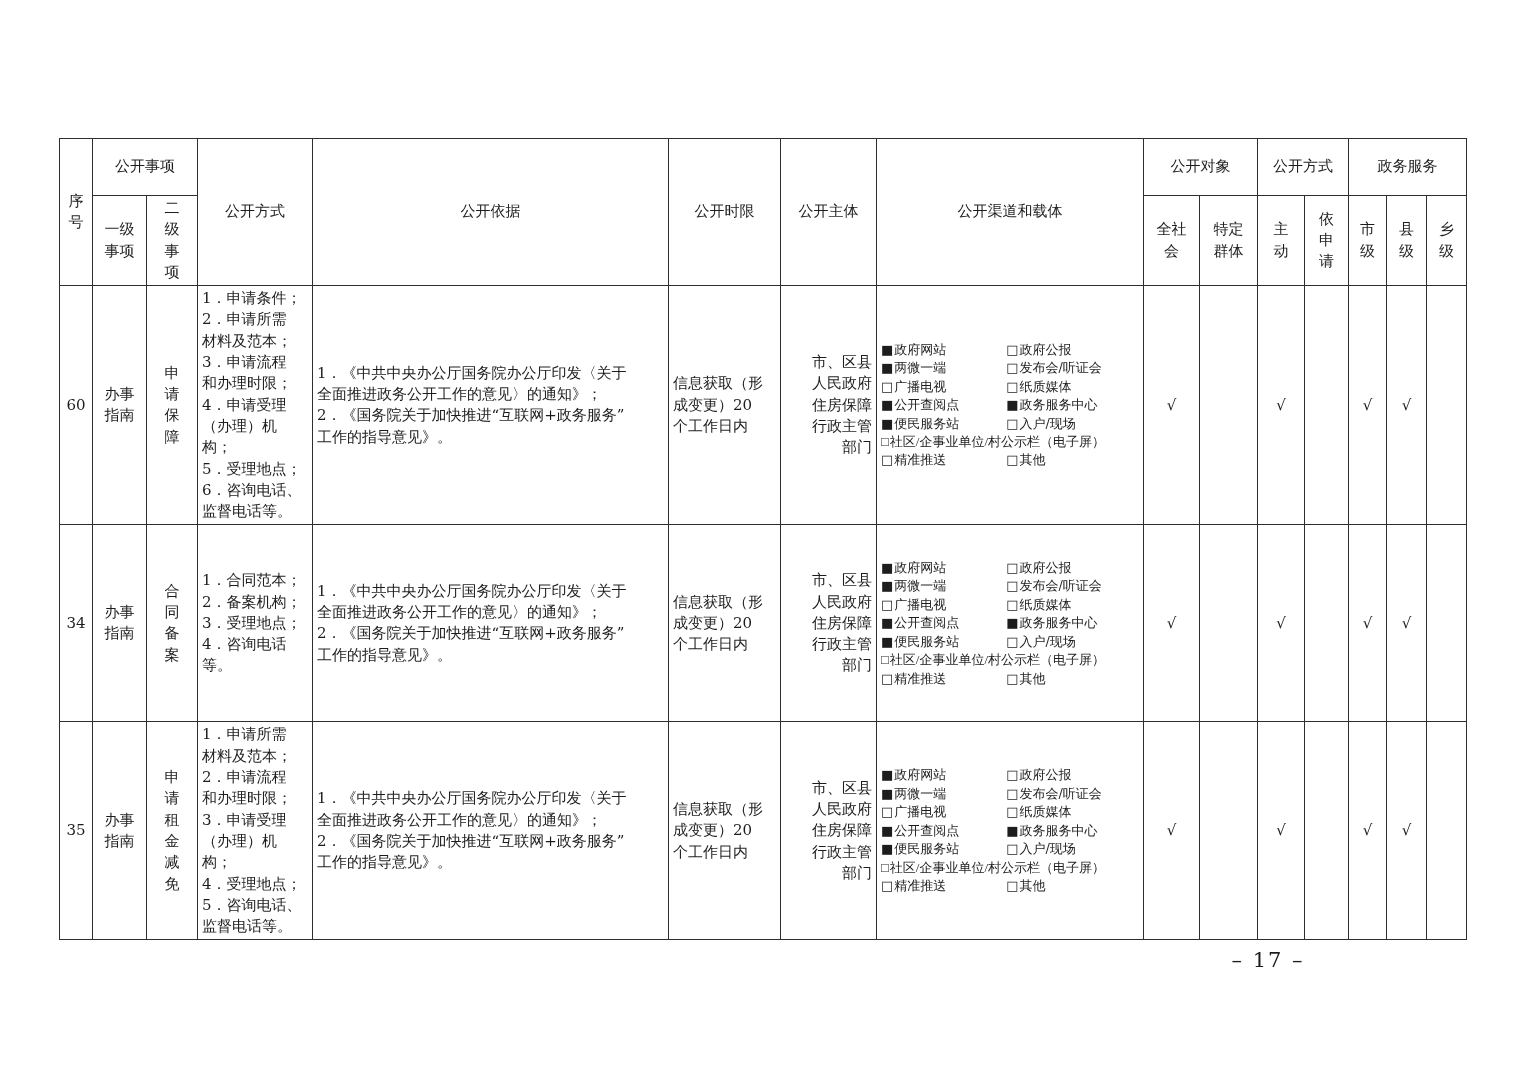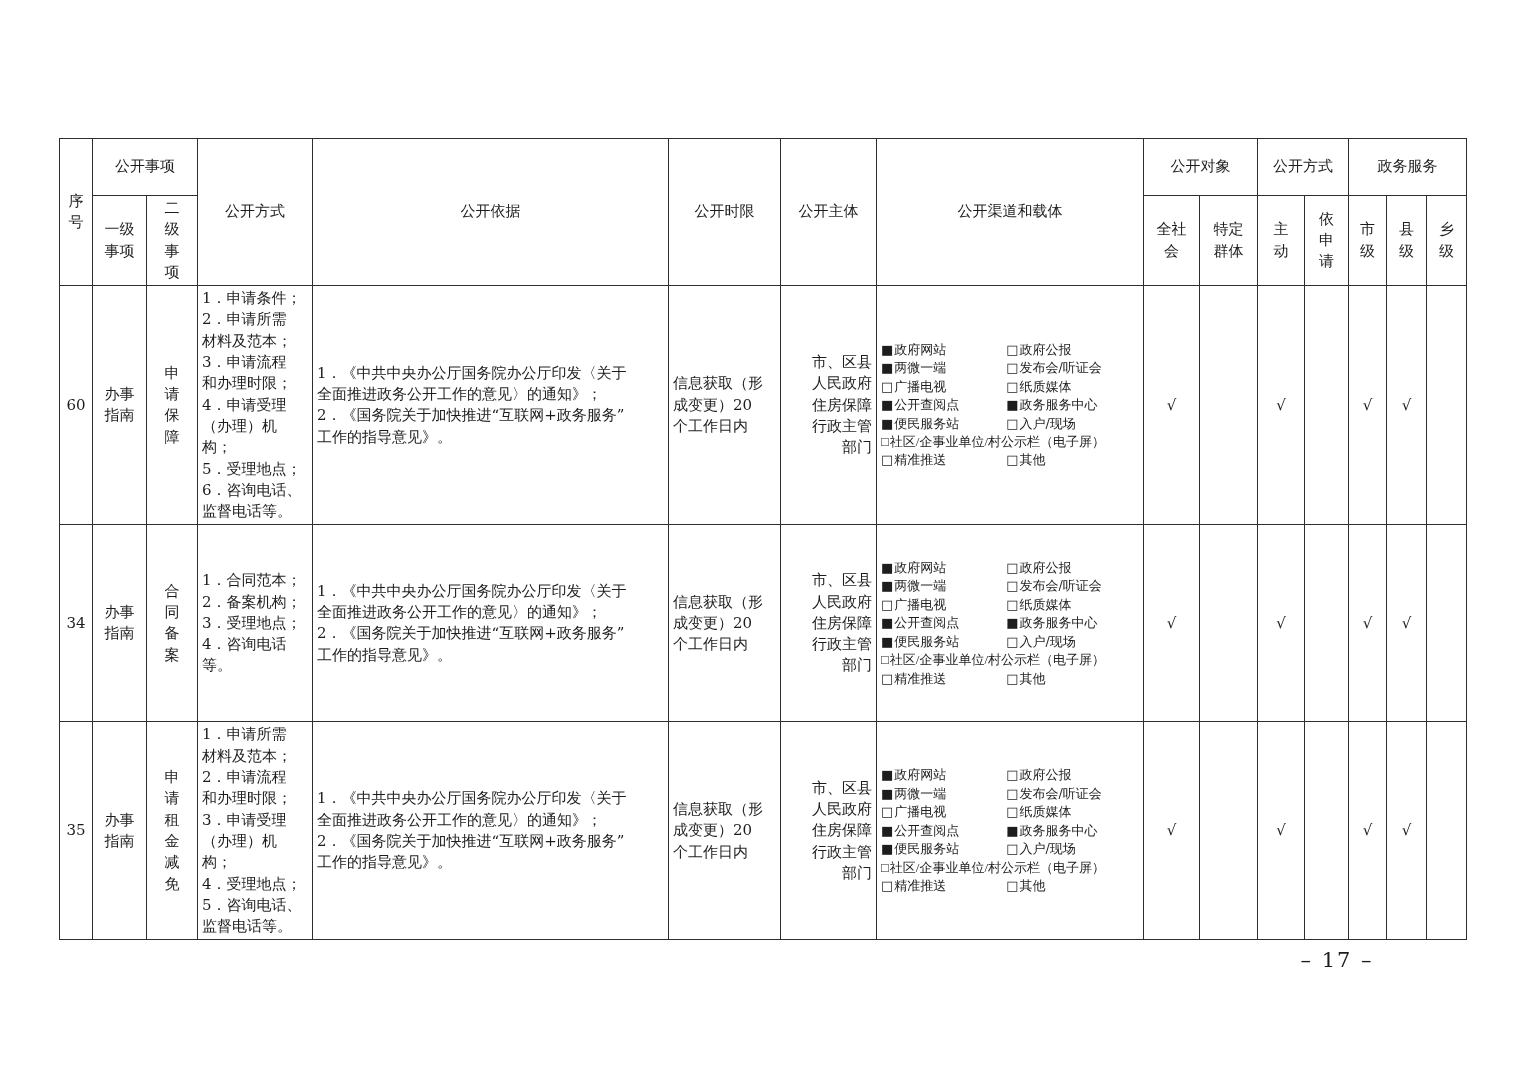--- a/index.html
+++ b/index.html
@@ -28,21 +28,21 @@
   .time-cell{padding:4px 7px;}
   .subject-cell{padding:4px 9px;text-align:right;}
   .chan-cell{padding:6px 5px 6px 7px;white-space:normal;}
   .chan-grid{display:grid;grid-template-columns:48.5% 51.5%;font-size:13px;line-height:1.42;}
   .chan{white-space:normal;}
   .chan-wide{grid-column:1 / -1;font-family:Liberation Serif, serif;}
   .box{margin-right:1px;}
   .mark{font-size:16px;text-align:center;}
   .lv2{line-height:1.45;}
   .page-num{
-    position:absolute;left:1282px;top:948px;width:110px;
+    position:absolute;left:1213px;top:948px;width:110px;
     text-align:center;font-size:21px;letter-spacing:2px;color:#1d1d1d;
   }
 </style>
 </head>
 <body>
 
 <div class="sheet">
 
   <table class="grid">
     <colgroup>

